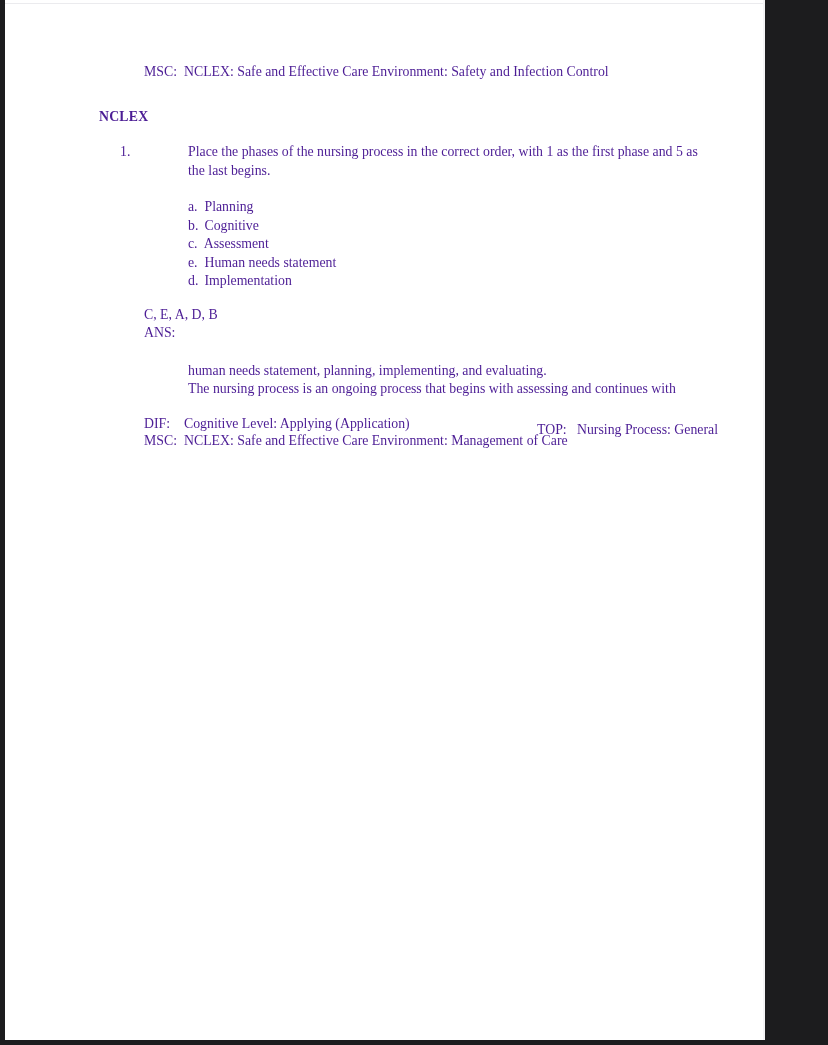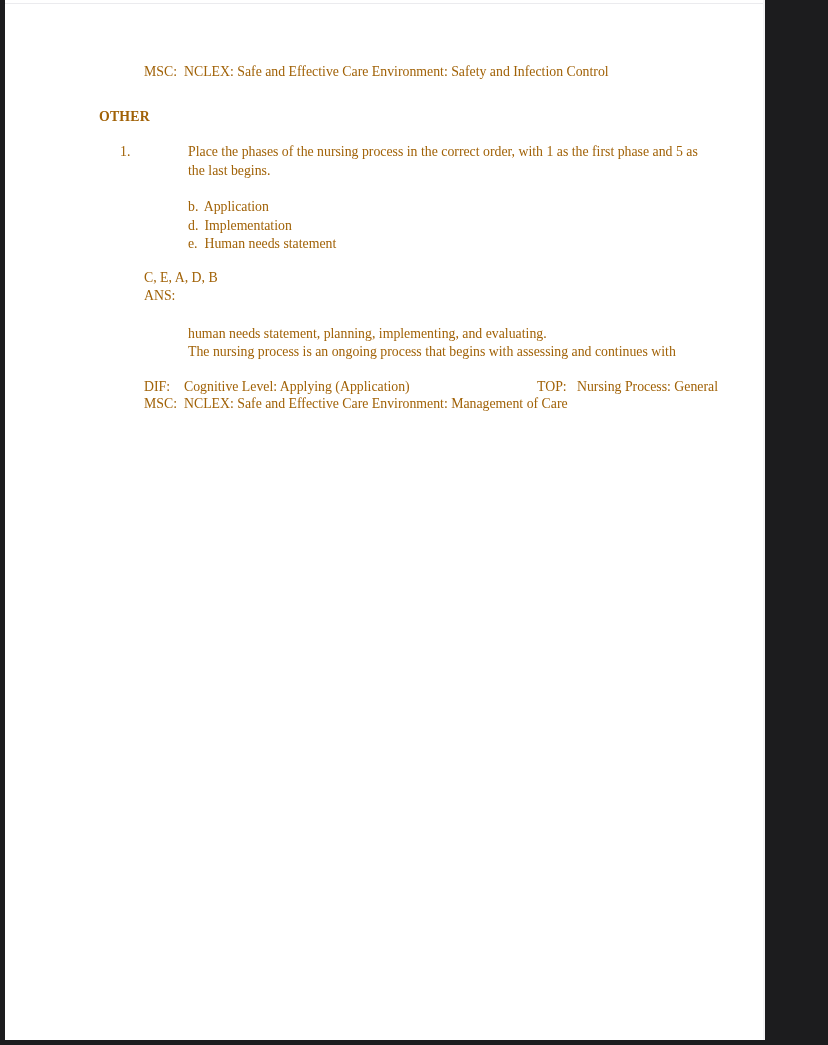--- a/index.html
+++ b/index.html
@@ -10,21 +10,21 @@
     background: #1c1c1e;
     position: relative;
     overflow: hidden;
     font-family: "Liberation Serif", "DejaVu Serif", serif;
   }
   .page {
     position: absolute;
     left: 5px; top: 0;
     width: 760px; height: 1040px;
     background: #ffffff;
-    color: #a16207;
+    color: #4c1d95;
     border-right: 2px solid #f4f4f6;
     box-sizing: border-box;
   }
   .top-line {
     position: absolute;
     left: 0; top: 3px;
     width: 100%; height: 1px;
     background: #ebebee;
   }
   .content {
@@ -72,55 +72,61 @@
   .rationale {
     margin-top: 19px;
   }
   .q-meta {
     margin-top: 16px;
     line-height: 17px;
   }
   .meta-line { position: relative; white-space: nowrap; }
   .top-part {
     position: absolute;
-    left: 393px; top: 0;
+    left: 393px; top: 6px;
     white-space: nowrap;
   }
 </style>
 </head>
 <body>
 
 <div class="page">
   <div class="top-line"></div>
 
   <div class="content">
 
     <div class="header-meta indent">
       <span class="m-label">MSC:</span><span>NCLEX: Safe and Effective Care Environment: Safety and Infection Control</span>
     </div>
 
-    <div class="section-heading">OTHER</div>
+    <div class="section-heading">NCLEX</div>
 
     <div class="question-row">
       <div class="q-num">1.</div>
       <div>
         <div class="nowrap">Place the phases of the nursing process in the correct order, with 1 as the first phase and 5 as</div>
         <div class="nowrap">the last begins.</div>
       </div>
     </div>
 
     <div class="options indent">
       <div class="nowrap">
-        <span class="option-letter">b.</span> <span>Application</span>
+        <span class="option-letter">a.</span> <span>Planning</span>
+      </div>
+      <div class="nowrap">
+        <span class="option-letter">b.</span> <span>Cognitive</span>
+      </div>
+      <div class="nowrap">
+        <span class="option-letter">c.</span> <span>Assessment</span>
+      </div>
+      <div class="nowrap">
+        <span class="option-letter">e.</span> <span>Human needs statement</span>
       </div>
       <div class="nowrap">
         <span class="option-letter">d.</span> <span>Implementation</span>
-      </div>
-      <div class="nowrap">
-        <span class="option-letter">e.</span> <span>Human needs statement</span>
       </div>
     </div>
 
     <div class="answer-block indent">
       <div>C, E, A, D, B</div>
       <div>ANS:</div>
     </div>
 
     <div class="rationale indent">
       <div class="nowrap">human needs statement, planning, implementing, and evaluating.</div>

